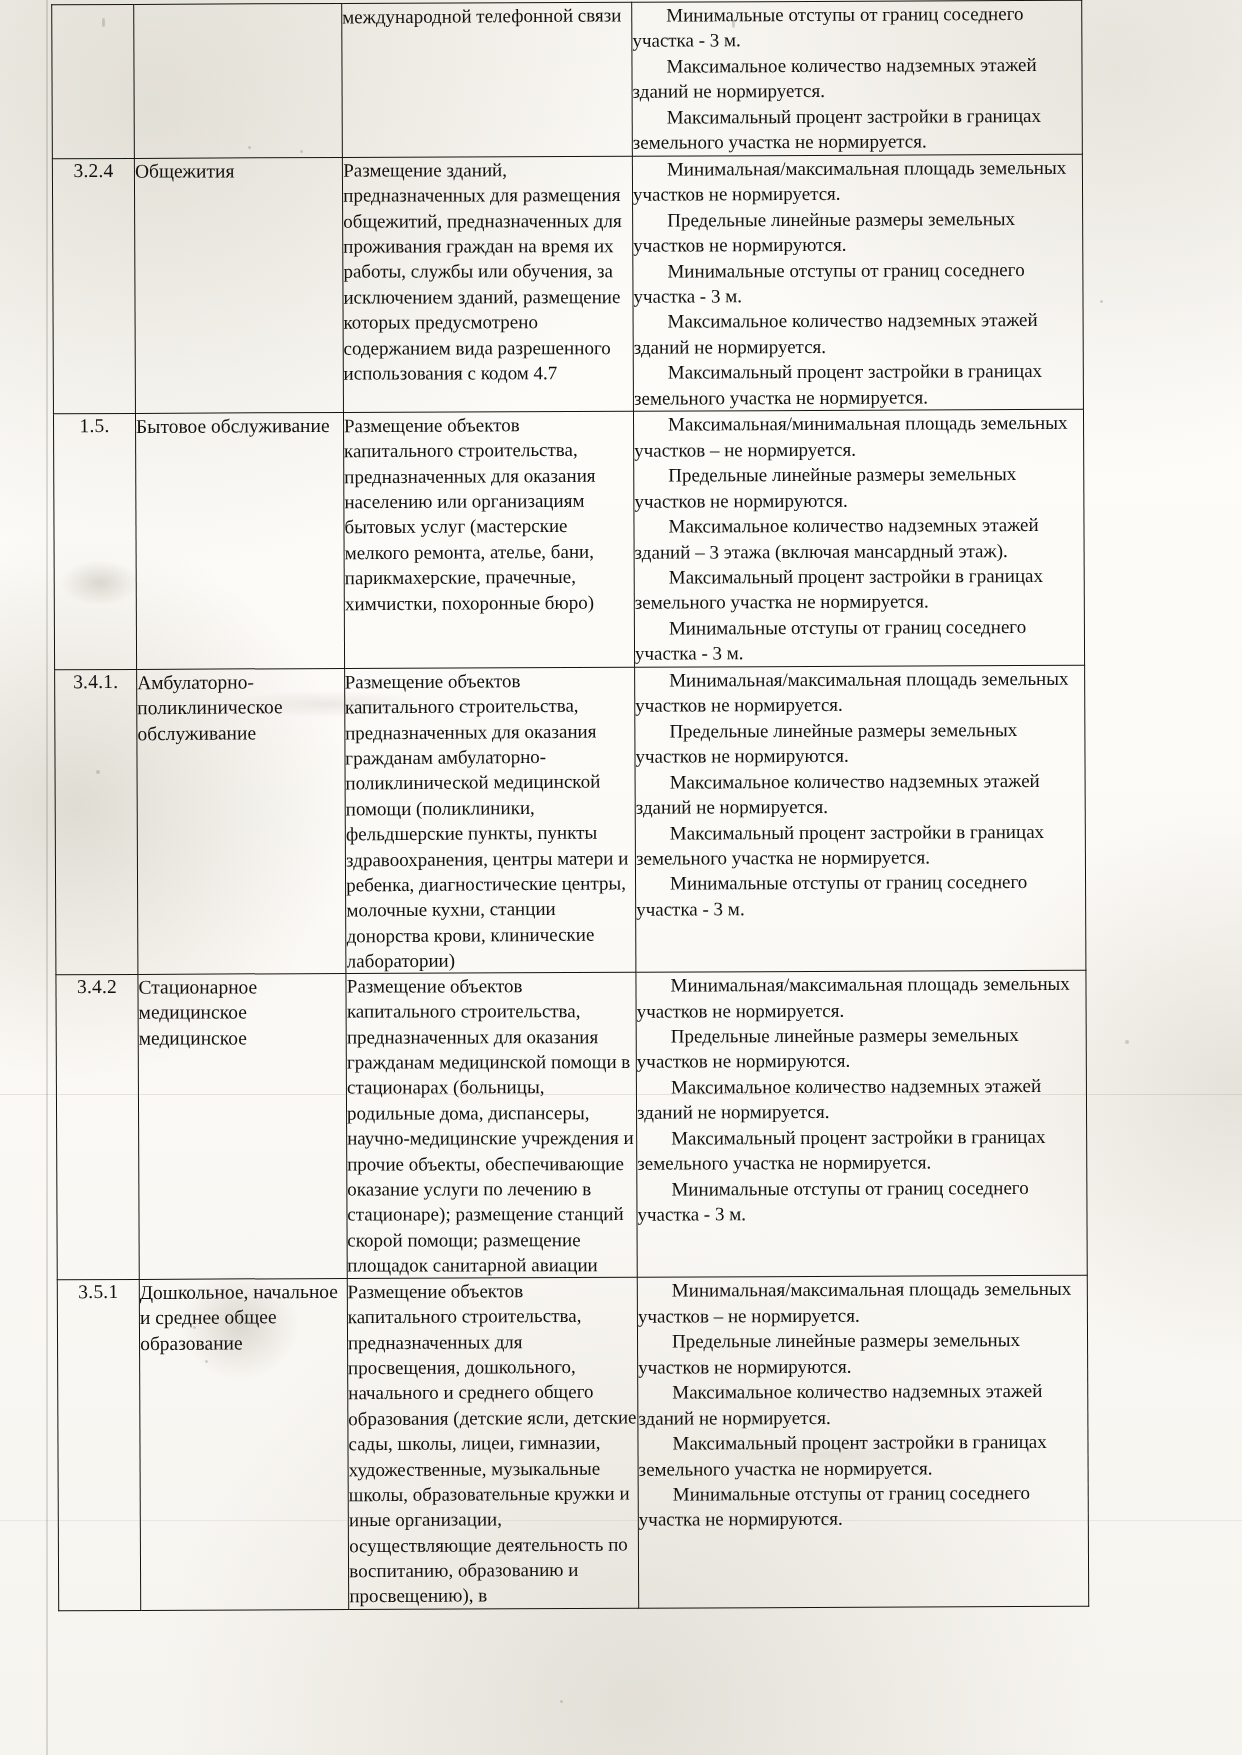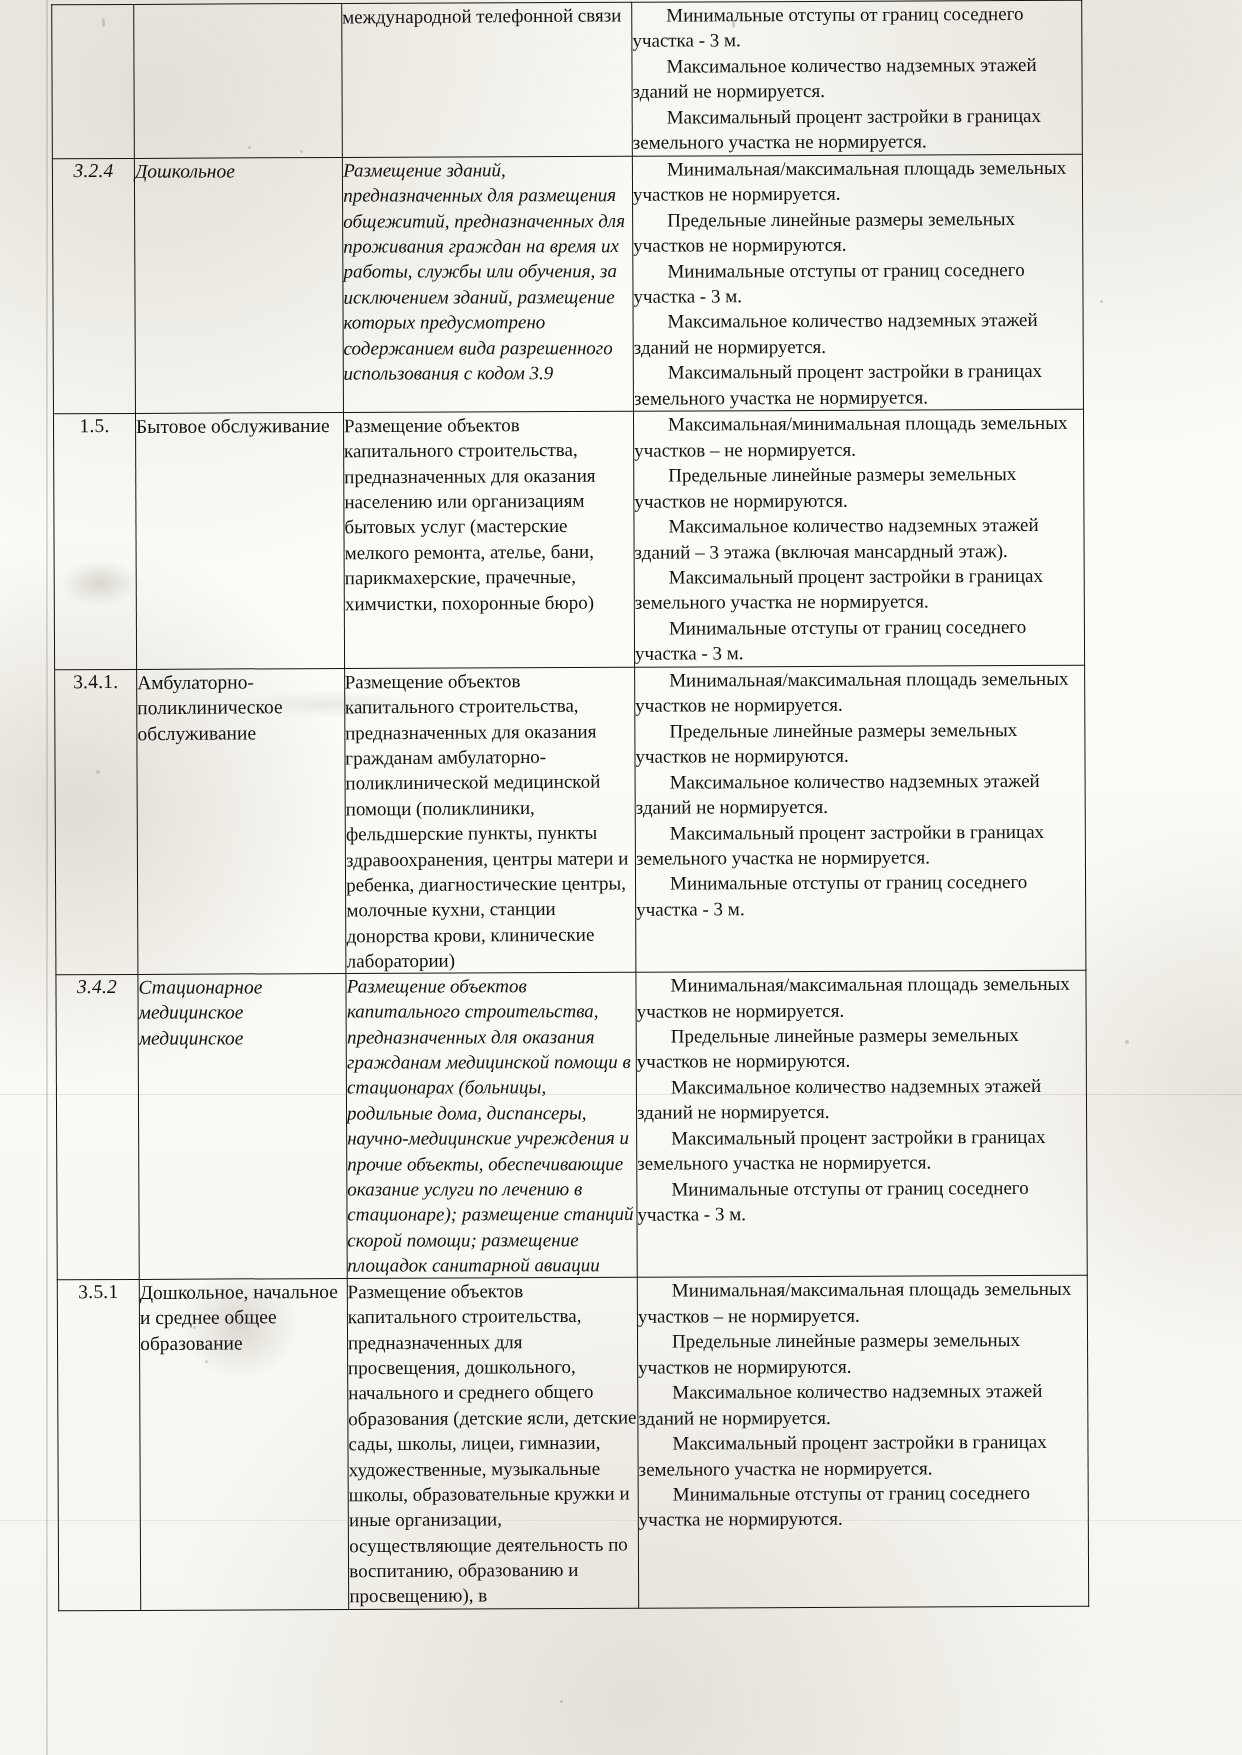--- a/index.html
+++ b/index.html
@@ -111,21 +111,21 @@
     line-height: 1.34;
     text-align: left;
   }
   .cell-param p {
     margin: 0;
     text-indent: 34px;
   }
 
   
   .skew-a { display: block; transform: rotate(-0.18deg); }
-  .skew-b { display: block; transform: rotate(0.14deg); font-style: italic; }
+  .skew-b { display: block; transform: rotate(0.14deg); }
   .skew-c { display: block; transform: rotate(-0.10deg); }
 
   
   .sheet-edge {
     position: absolute;
     top: 0;
     bottom: 0;
     width: 2px;
     background: rgba(110,105,95,0.22);
     z-index: 1;
@@ -183,24 +183,24 @@
             <p>Максимальное количество надземных этажей зданий не нормируется.</p>
             <p>Максимальный процент застройки в границах земельного участка не нормируется.</p>
           </td>
         </tr>
 
         <tr>
           <td class="cell-code">
             <span class="skew-b">3.2.4</span>
           </td>
           <td class="cell-name">
-            <span class="skew-b">Дошкольное</span>
-          </td>
-          <td class="cell-descr">
-            <span class="skew-b">Размещение зданий, предназначенных для размещения общежитий, предназначенных для проживания граждан на время их работы, службы или обучения, за исключением зданий, размещение которых предусмотрено содержанием вида разрешенного использования с кодом 3.9</span>
+            <span class="skew-b">Общежития</span>
+          </td>
+          <td class="cell-descr">
+            <span class="skew-b">Размещение зданий, предназначенных для размещения общежитий, предназначенных для проживания граждан на время их работы, службы или обучения, за исключением зданий, размещение которых предусмотрено содержанием вида разрешенного использования с кодом 4.7</span>
           </td>
           <td class="cell-param">
             <p>Минимальная/максимальная площадь земельных участков не нормируется.</p>
             <p>Предельные линейные размеры земельных участков не нормируются.</p>
             <p>Минимальные отступы от границ соседнего участка - 3 м.</p>
             <p>Максимальное количество надземных этажей зданий не нормируется.</p>
             <p>Максимальный процент застройки в границах земельного участка не нормируется.</p>
           </td>
         </tr>
 

